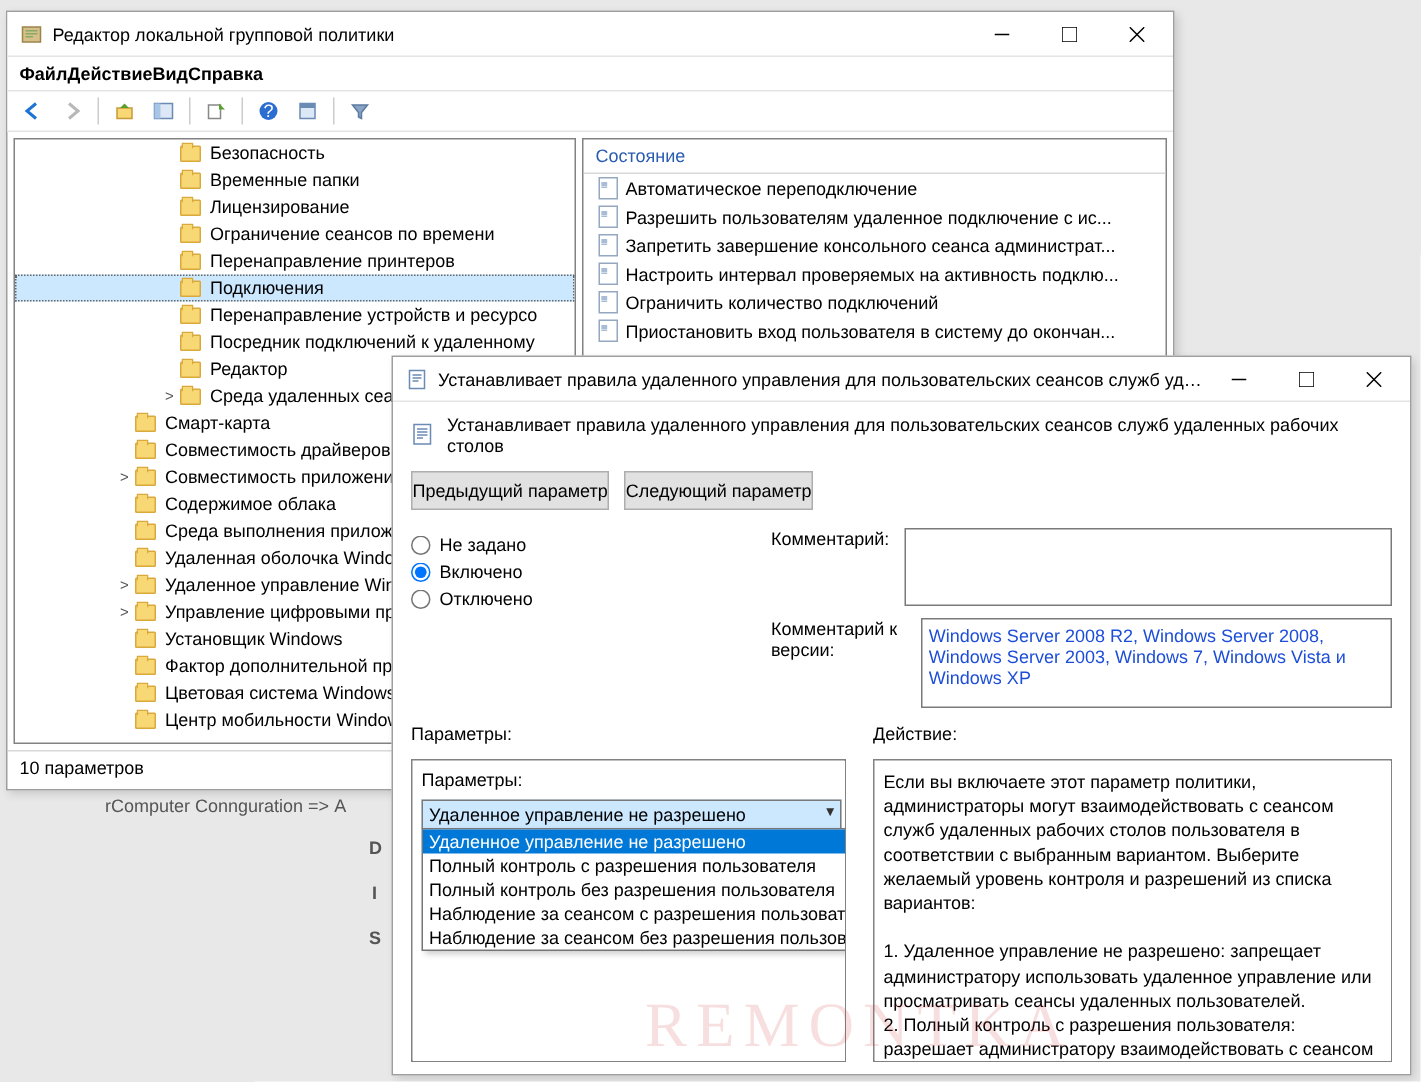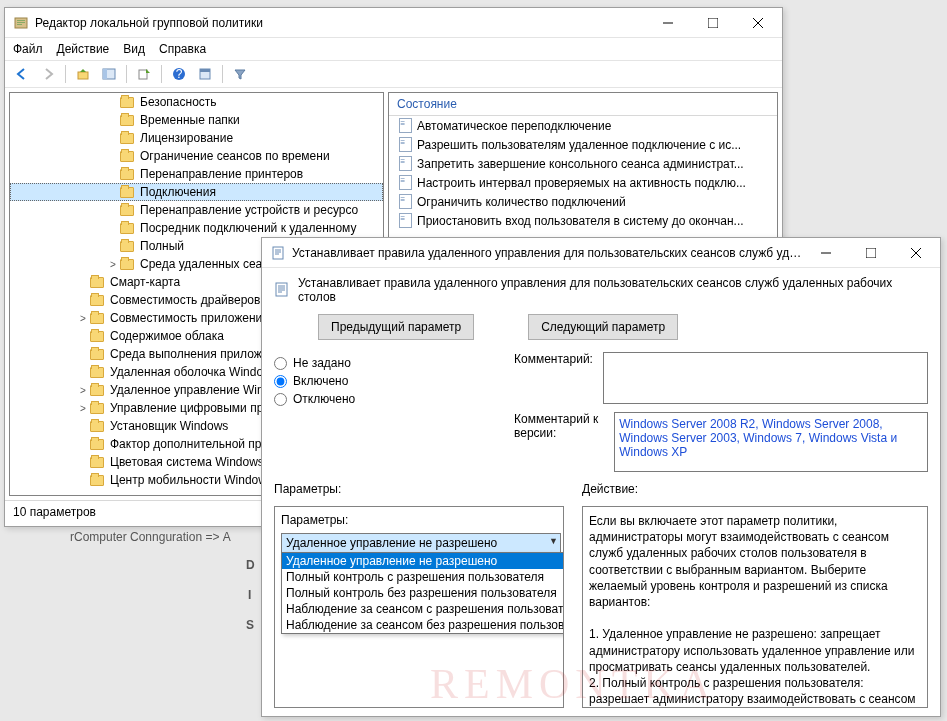--- a/index.html
+++ b/index.html
@@ -6,21 +6,21 @@
 body { background: #e8e8e8; width: 947px; height: 721px; position: relative; overflow: hidden; }
 
 .window { position: absolute; background: #fff; border: 1px solid #9e9e9e; box-shadow: 2px 2px 6px rgba(0,0,0,.15); }
 
 .titlebar { height: 30px; display: flex; align-items: center; padding: 0 2px 0 8px; background: #fff; border-bottom: 1px solid #e4e4e4; }
 .titlebar .icon { width: 16px; height: 16px; margin-right: 6px; display:flex; align-items:center; justify-content:center; }
 .titlebar .title { flex: 1; color: #000; font-size: 12px; white-space:nowrap; overflow:hidden; text-overflow:ellipsis; }
 .winbtns { display: flex; }
 .winbtn { width: 45px; height: 28px; display:flex; align-items:center; justify-content:center; color:#333; }
 
-.menubar { display: flex; padding: 4px 8px; gap: 14px; background:#fff; }
+.menubar { display: flex; padding: 4px 8px; background:#fff;font-weight:bold; }
 .menubar span { color:#000; }
 
 .toolbar { display: flex; align-items:center; padding: 2px 6px; gap:4px; border-top:1px solid #e4e4e4; border-bottom:1px solid #e4e4e4; background:#fff; }
 .tbtn { width:22px; height:22px; display:flex; align-items:center; justify-content:center; }
 .tsep { width:1px; height:18px; background:#ccc; margin:0 2px; }
 
 .mmc-body { display:flex; height: calc(100% - 30px - 26px - 28px - 22px); }
 .tree-pane { width: 375px; overflow:auto; border:1px solid #828282; margin:4px 2px 4px 4px; background:#fff; }
 .list-pane { flex:1; border:1px solid #828282; margin:4px 4px 4px 2px; background:#fff; display:flex; flex-direction:column; overflow:hidden; }
 
@@ -43,21 +43,21 @@
 .statusbar { height:22px; border-top:1px solid #d8d8d8; padding:2px 8px; display:flex; align-items:center; }
 
 
 .dlg { left:261px; top:237px; width:680px; height:480px; }
 .dlg-inner { padding: 8px 12px; display:flex; flex-direction:column; height: calc(100% - 30px); }
 .dlg-head { display:flex; align-items:center; gap:8px; margin-bottom:10px; }
 .dlg-head .dico { width:16px; height:16px; }
 .dlg-head .dtext { font-size:12px; color:#000; }
 
 .navbtns { display:flex; gap:10px; margin-bottom:12px; }
-.btn { background:#e1e1e1; border:1px solid #adadad; padding:5px 12px; color:#000; cursor:pointer;margin-left:44px; }
+.btn { background:#e1e1e1; border:1px solid #adadad; padding:5px 0; color:#000; cursor:pointer; }
 
 .radiorow { display:flex; align-items:center; gap:6px; margin:4px 0; }
 .radiorow input { margin:0; }
 
 .mid { display:flex; gap:20px; }
 .mid-left { width:220px; }
 .mid-right { flex:1; }
 
 .fieldlbl { color:#000; margin-bottom:3px; }
 .txtarea { width:100%; border:1px solid #7a7a7a; background:#fff; padding:4px; resize:none; }
@@ -233,21 +233,21 @@
           <span class="fico">
             <span class="folder-icon"></span>
           </span>
           <span class="lbl">Посредник подключений к удаленному</span>
         </div>
         <div class="tree-item" style="padding-left: 96px;">
           <span class="tw"></span>
           <span class="fico">
             <span class="folder-icon"></span>
           </span>
-          <span class="lbl">Полный</span>
+          <span class="lbl">Редактор</span>
         </div>
         <div class="tree-item" style="padding-left: 96px;">
           <span class="tw">&gt;</span>
           <span class="fico">
             <span class="folder-icon"></span>
           </span>
           <span class="lbl">Среда удаленных сеа</span>
         </div>
         <div class="tree-item" style="padding-left: 66px;">
           <span class="tw"></span>

